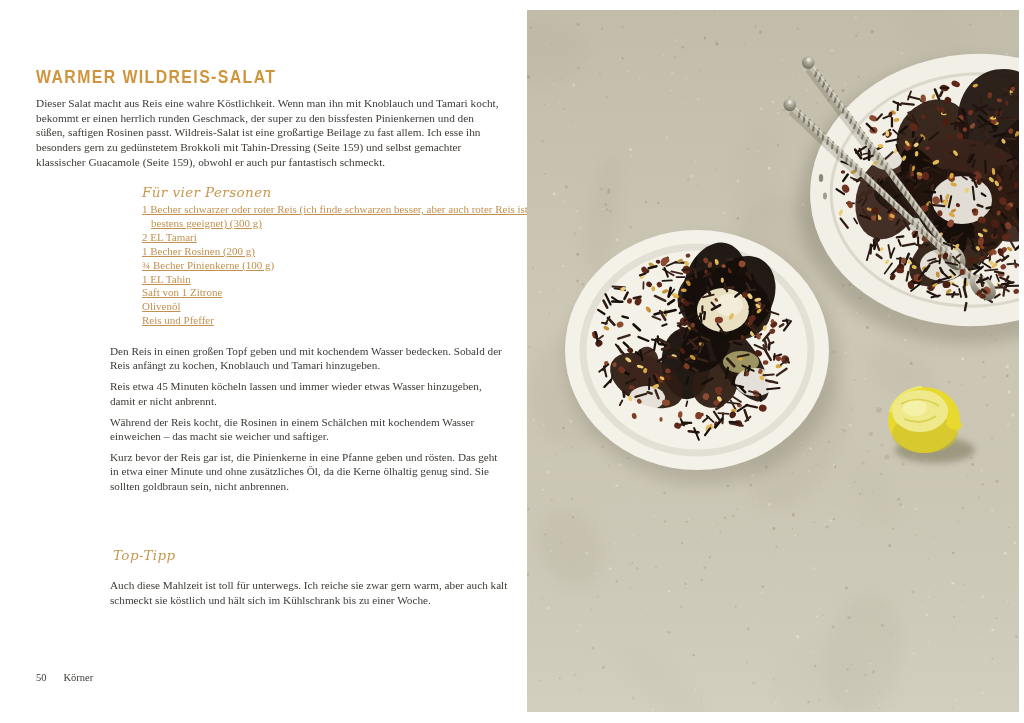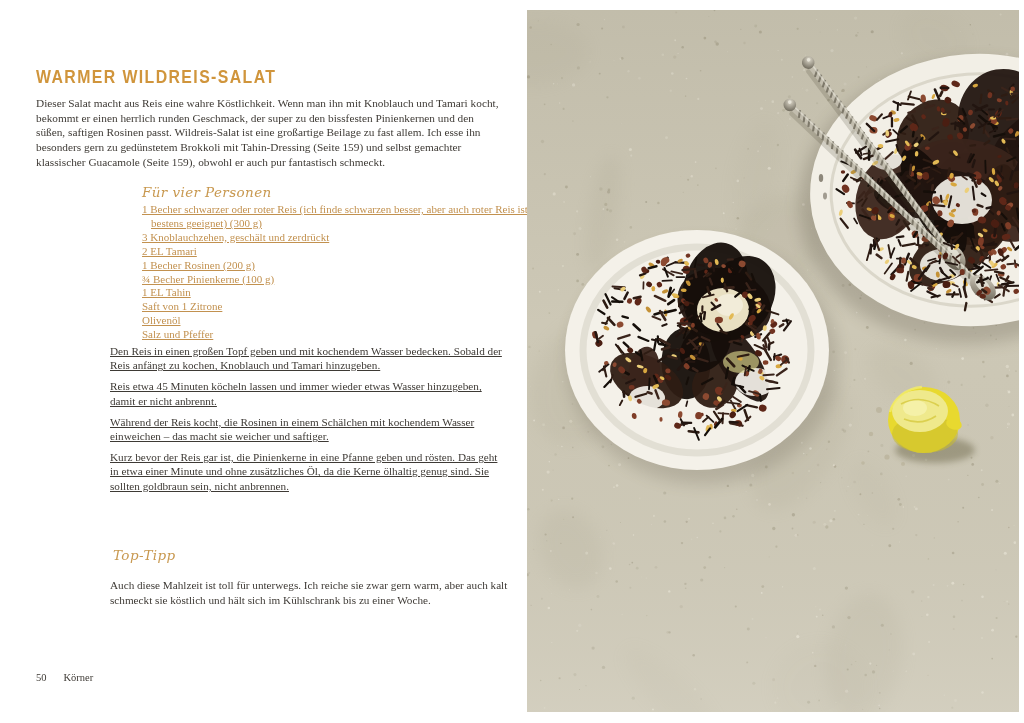--- a/index.html
+++ b/index.html
@@ -31,21 +31,21 @@
     color: #c8984f; letter-spacing: 0.4px;
     font-family: "DejaVu Serif", serif;
   }
   ul.ingredients {
     list-style: none; margin: 3px 0 0 0; padding: 0;
     font-size: 11px; line-height: 13.9px; color: #c2914f; text-decoration: underline;
   }
   ul.ingredients li { padding-left: 9px; text-indent: -9px; }
   .steps {
     position: absolute; left: 110px; top: 344px; width: 398px;
-    font-size: 11.2px; line-height: 14.4px; color: #3e3a35; text-decoration: underline;
+    font-size: 11.2px; line-height: 14.4px; color: #3e3a35;
   }
   .steps p { margin: 0 0 6.5px 0; }
   .tip-heading { position: absolute; left: 113px; top: 547px; }
   .tip-text {
     position: absolute; left: 110px; top: 567px; width: 398px;
     font-size: 11.2px; line-height: 14.4px; color: #3e3a35;
   }
   .page-footer {
     position: absolute; left: 36px; top: 672px;
     font-size: 10.5px; color: #3e3a35;
@@ -63,28 +63,27 @@
 <div class="page">
 
   <h1 class="recipe-title">WARMER WILDREIS-SALAT</h1>
 
   <p class="intro">Dieser Salat macht aus Reis eine wahre Köstlichkeit. Wenn man ihn mit Knoblauch und Tamari kocht, bekommt er einen herrlich runden Geschmack, der super zu den bissfesten Pinienkernen und den süßen, saftigen Rosinen passt. Wildreis-Salat ist eine großartige Beilage zu fast allem. Ich esse ihn besonders gern zu gedünstetem Brokkoli mit Tahin-Dressing (Seite 159) und selbst gemachter klassischer Guacamole (Seite 159), obwohl er auch pur fantastisch schmeckt.</p>
 
   <div class="details">
     <div class="script-heading">Für vier Personen</div>
     <ul class="ingredients">
       <li>1 Becher schwarzer oder roter Reis (ich finde schwarzen besser, aber auch roter Reis ist bestens geeignet) (300 g)</li>
-      <li>3 Knoblauchzehen, geschält und zerdrückt</li>
       <li>2 EL Tamari</li>
       <li>1 Becher Rosinen (200 g)</li>
       <li>¾ Becher Pinienkerne (100 g)</li>
       <li>1 EL Tahin</li>
       <li>Saft von 1 Zitrone</li>
       <li>Olivenöl</li>
-      <li>Salz und Pfeffer</li>
+      <li>Reis und Pfeffer</li>
     </ul>
   </div>
 
   <div class="steps">
     <p>Den Reis in einen großen Topf geben und mit kochendem Wasser bedecken. Sobald der Reis anfängt zu kochen, Knoblauch und Tamari hinzugeben.</p>
     <p>Reis etwa 45 Minuten köcheln lassen und immer wieder etwas Wasser hinzugeben, damit er nicht anbrennt.</p>
     <p>Während der Reis kocht, die Rosinen in einem Schälchen mit kochendem Wasser einweichen – das macht sie weicher und saftiger.</p>
     <p>Kurz bevor der Reis gar ist, die Pinienkerne in eine Pfanne geben und rösten. Das geht in etwa einer Minute und ohne zusätzliches Öl, da die Kerne ölhaltig genug sind. Sie sollten goldbraun sein, nicht anbrennen.</p>
   </div>
 

